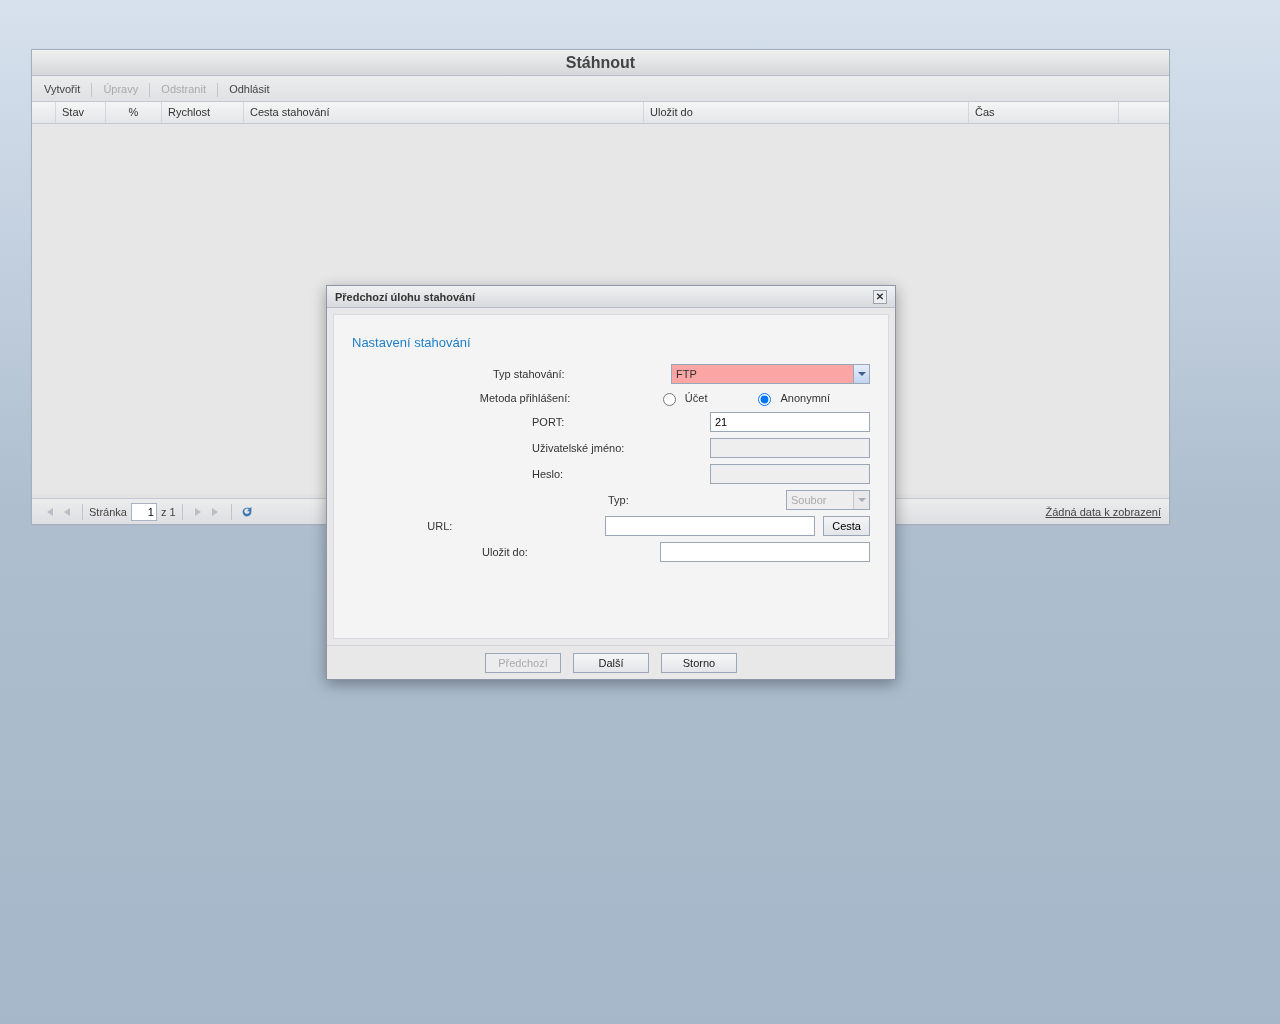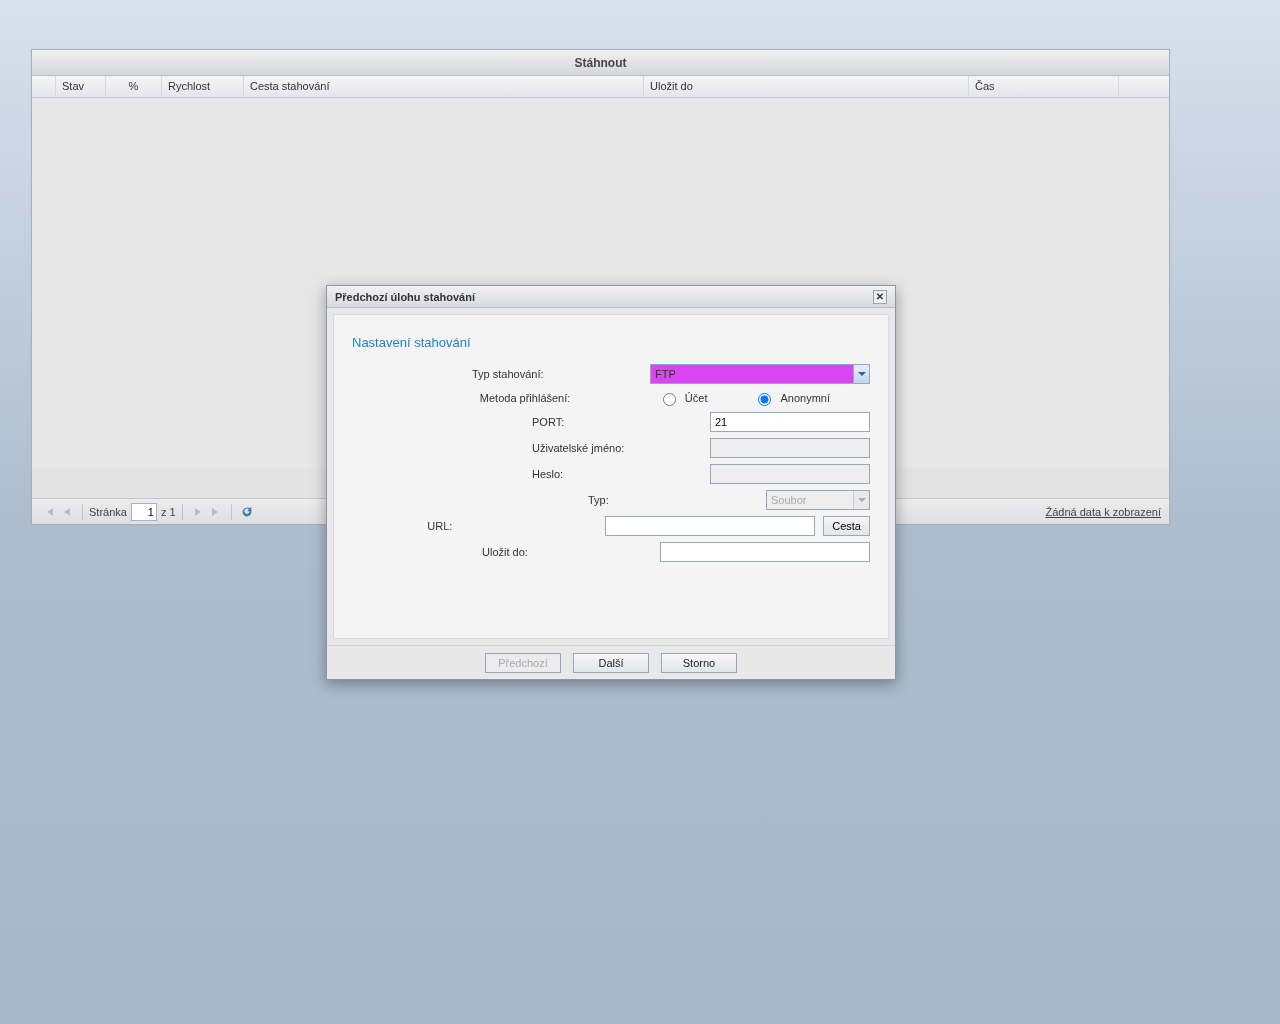--- a/index.html
+++ b/index.html
@@ -11,21 +11,21 @@
   }
   .panel {
     position: absolute; left: 31px; top: 49px; width: 1139px; height: 476px;
     border: 1px solid #a5b0bc; background: #e3e3e3;
     box-shadow: 0 0 1px rgba(0,0,0,.1);
   }
   .panel-title {
     height: 26px; line-height: 26px; text-align: center;
     background: linear-gradient(to bottom, #f0f0f0, #d5d7da);
     border-bottom: 1px solid #b5bcc6;
-    font-weight: bold; color: #444; font-size: 12px;
+    font-weight: bold; color: #444; font-size: 16px;
   }
   .toolbar {
     height: 26px; line-height: 26px;
     background: linear-gradient(to bottom, #ececec, #dfe1e4);
     border-bottom: 1px solid #c4c9d1;
     padding: 0 6px;
     font-size: 11px;
   }
   .toolbar-btn {
     display:inline-block; padding: 0 6px; color:#444; cursor:pointer;
@@ -82,24 +82,24 @@
   }
   .dialog-body {
     margin:6px; background:#f4f4f5; border:1px solid #d6d9df;
     padding:16px 18px 70px 18px; min-height:310px;
   }
   .section-title { color:#1f7fc9; font-size:13px; margin:4px 0 14px 0; }
   .form-row { display:flex; align-items:center; margin:6px 0; font-size:11px; color:#333;justify-content:flex-end; }
   .form-label { width:178px; }
   .form-field { flex:0 0 auto; }
   .combo {
-    display:inline-flex; align-items:center; width:220px; height:20px;
-    border:1px solid #9aa7b8; background:#d946ef;
-  }
-  .combo.disabled { background:#eee; color:#aaa; width:104px; }
+    display:inline-flex; align-items:center; width:199px; height:20px;
+    border:1px solid #9aa7b8; background:#fca5a5;
+  }
+  .combo.disabled { background:#eee; color:#aaa; width:84px; }
   .combo .combo-text { flex:1; padding:0 4px; font-size:11px; }
   .combo .combo-arrow {
     width:16px; height:100%;
     background: linear-gradient(to bottom, #e6eefb, #c2d4ee);
     border-left:1px solid #9aa7b8;
     display:flex; align-items:center; justify-content:center;
   }
   .combo .combo-arrow::after {
     content:""; border:4px solid transparent; border-top-color:#3b5e8c; margin-top:3px;
   }
@@ -135,20 +135,29 @@
     display:inline-block; width:14px; height:14px; position:relative;
   }
   .refresh-icon svg { width:14px; height:14px; }
 </style>
 </head>
 <body>
 
 <div class="panel">
   <div class="panel-title">Stáhnout</div>
 
+  <div class="toolbar">
+    <span class="toolbar-btn">Vytvořit</span>
+    <span class="toolbar-sep"></span>
+    <span class="toolbar-btn disabled">Úpravy</span>
+    <span class="toolbar-sep"></span>
+    <span class="toolbar-btn disabled">Odstranit</span>
+    <span class="toolbar-sep"></span>
+    <span class="toolbar-btn">Odhlásit</span>
+  </div>
 
   <div class="grid-header">
     <div class="grid-col" style="width:24px"></div>
     <div class="grid-col" style="width:50px;text-align:left">Stav</div>
     <div class="grid-col" style="width:56px;text-align:center">%</div>
     <div class="grid-col" style="width:82px">Rychlost</div>
     <div class="grid-col" style="width:400px">Cesta stahování</div>
     <div class="grid-col" style="width:325px">Uložit do</div>
     <div class="grid-col" style="width:150px">Čas</div>
     <div class="grid-col" style="flex:1;border-right:none"></div>

